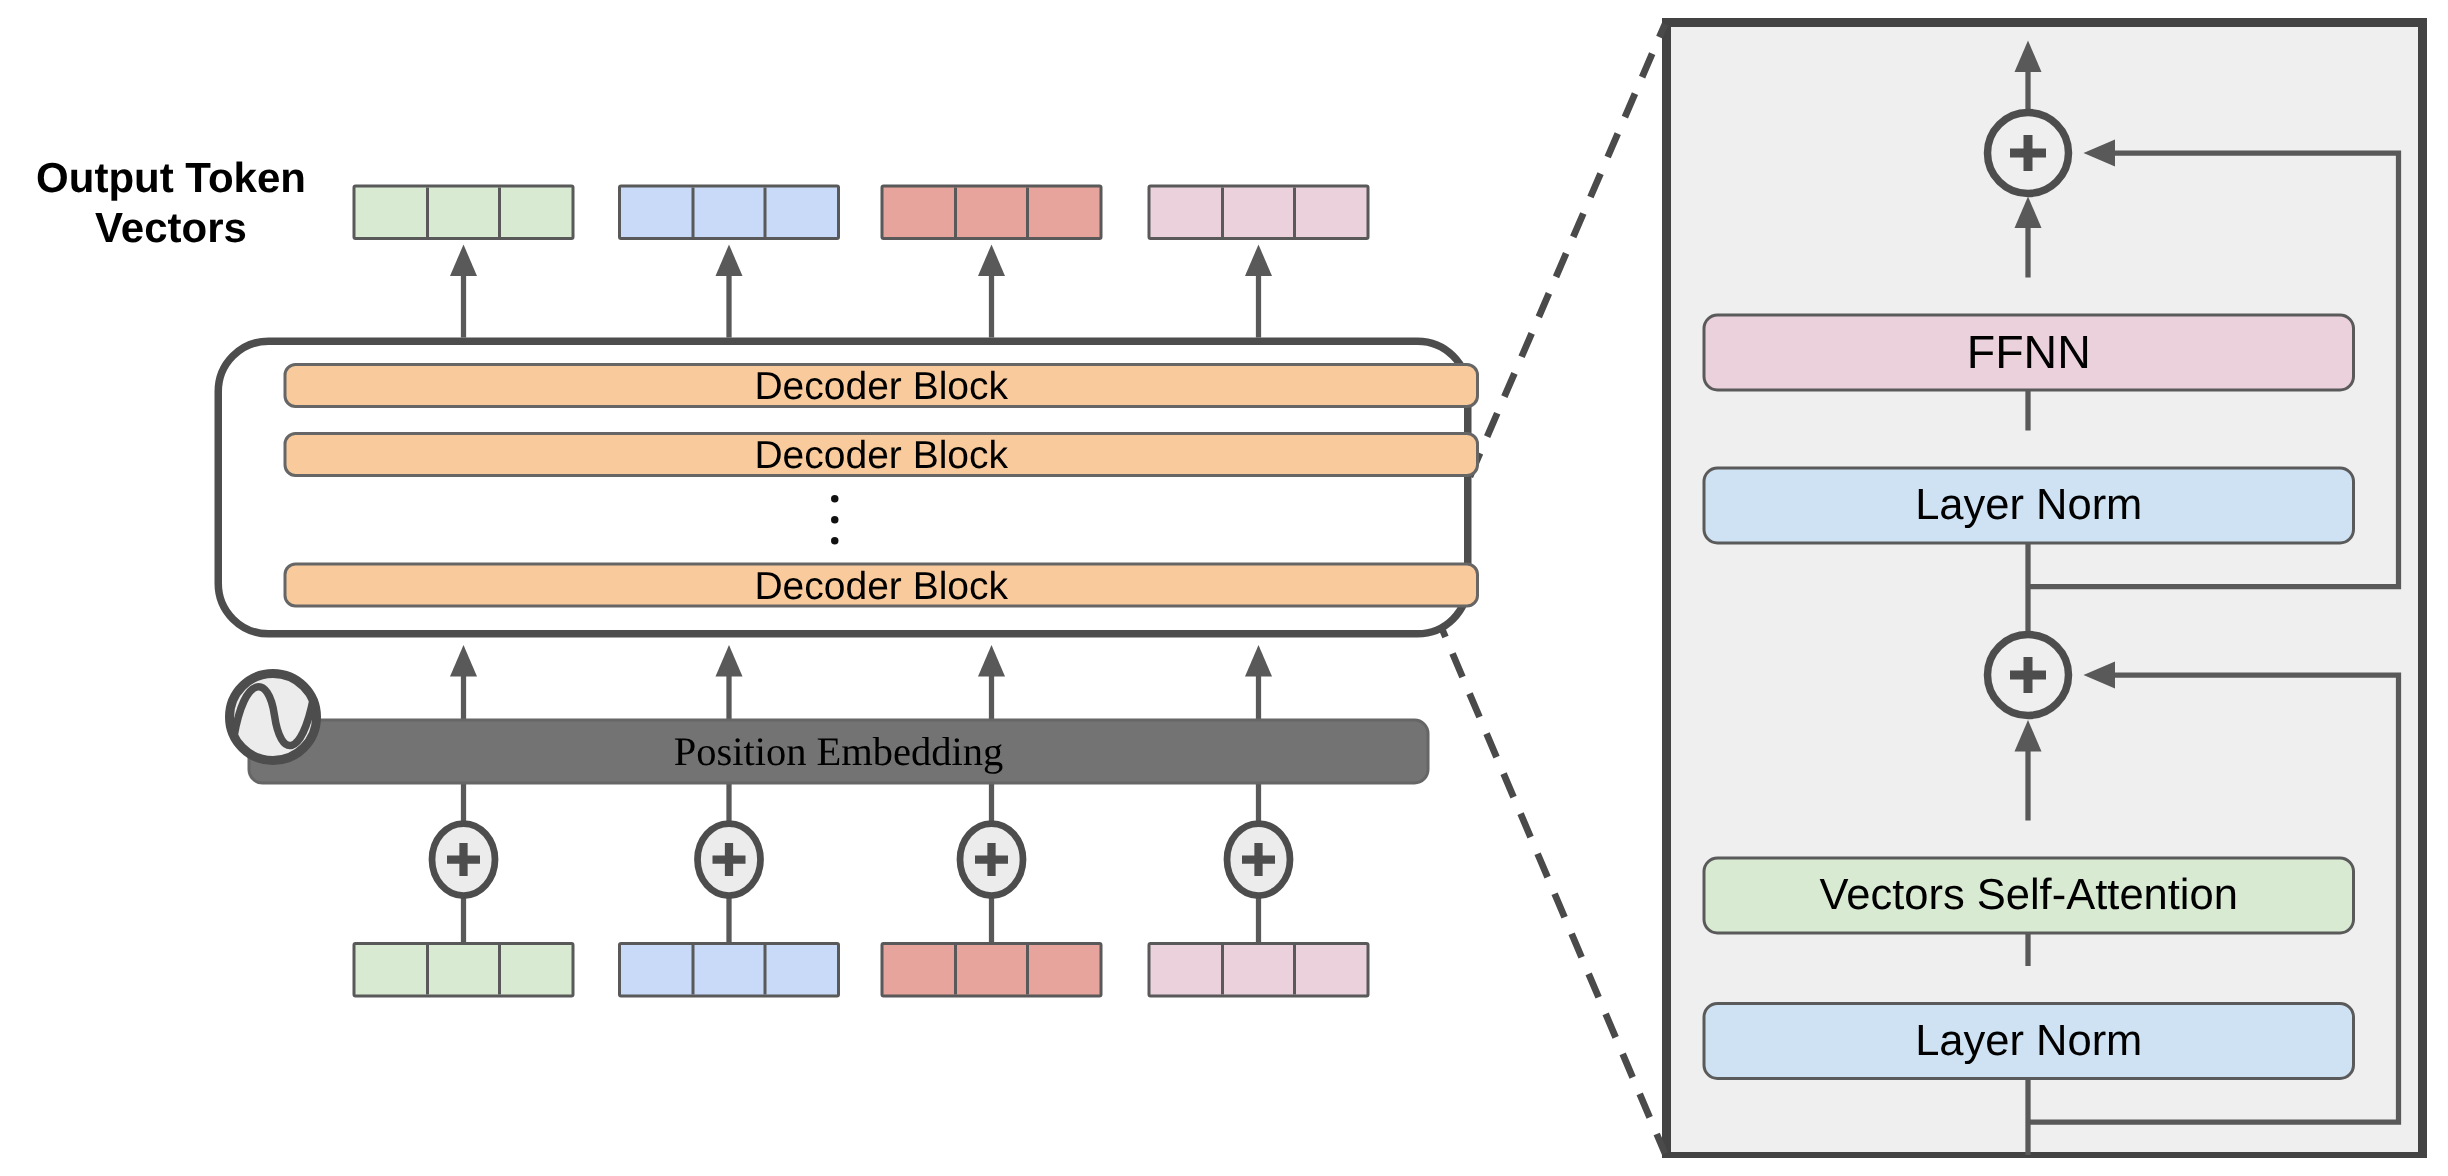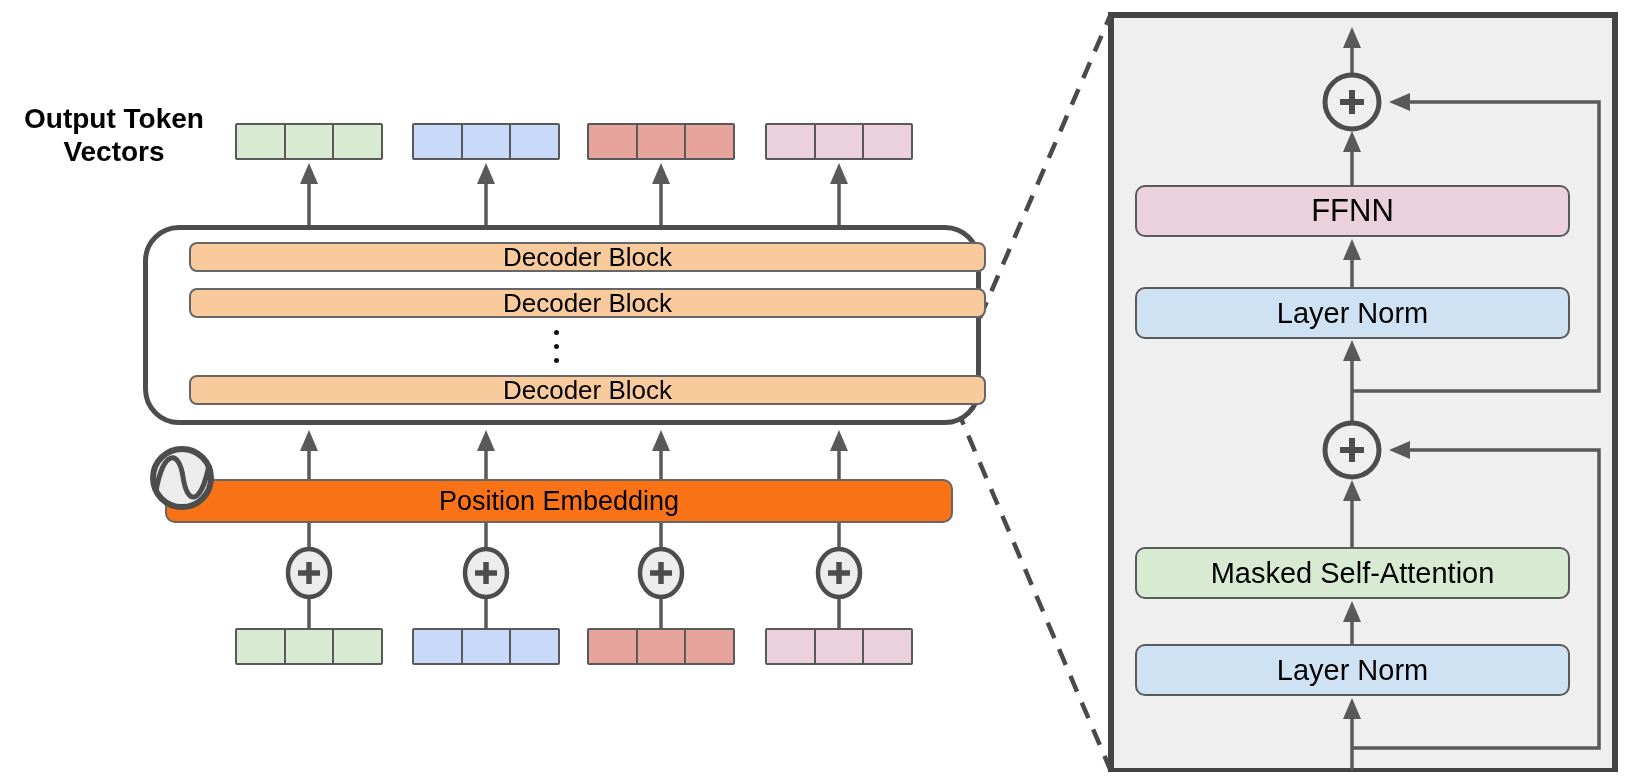--- a/index.html
+++ b/index.html
@@ -31,21 +31,21 @@
   .dots{position:absolute;left:554px;top:330px;display:flex;flex-direction:column;gap:9px;}
   .dots b{width:5px;height:5px;background:#111;border-radius:50%;}
 
   .pos-bar{position:absolute;left:165px;top:479px;width:788px;height:44px;
        border:2.5px solid #666;border-radius:10px;box-sizing:border-box;display:flex;
        align-items:center;justify-content:center;font-size:27px;color:#000;}
 
   
   .pbox{position:absolute;left:1135px;width:435px;height:52px;border:2.5px solid #5a5a5a;
         border-radius:10px;box-sizing:border-box;display:flex;align-items:center;
-        justify-content:center;font-size:29px;color:#000;}
+        justify-content:center;font-size:29px;color:#000;margin-top:24px;}
   .pbox.ffnn{font-size:31px;}
 </style>
 </head>
 <body>
 
 <div class="canvas">
 
   <div class="panel z0"></div>
 
   <svg class="z1" width="1632" height="784" viewBox="0 0 1632 784">
@@ -117,21 +117,21 @@
   <div class="decoder-container z2"></div>
   <div class="bar z2" style="top: 242px; background-color: rgb(249, 203, 156);">Decoder Block</div>
   <div class="bar z2" style="top: 288px; background-color: rgb(249, 203, 156);">Decoder Block</div>
   <div class="dots z2">
       <b></b>
       <b></b>
       <b></b>
     </div>
   <div class="bar z2" style="top: 375px; background-color: rgb(249, 203, 156);">Decoder Block</div>
 
-  <div class="pos-bar z2" style="background-color: #f97316;">Position Embedding</div>
+  <div class="pos-bar z2" style="background-color: #737373; font-family: Liberation Serif, serif;">Position Embedding</div>
 
   <div class="token z2" style="left: 235px; top: 628px; background-color: rgb(217, 234, 211);">
       <i></i>
       <i></i>
       <i></i>
     </div>
   <div class="token z2" style="left: 412px; top: 628px; background-color: rgb(201, 218, 248);">
       <i></i>
       <i></i>
       <i></i>
@@ -143,21 +143,21 @@
     </div>
   <div class="token z2" style="left: 765px; top: 628px; background-color: rgb(234, 209, 220);">
       <i></i>
       <i></i>
       <i></i>
     </div>
 
 
   <div class="pbox ffnn z2" style="top: 185px; background-color: rgb(234, 209, 220);">FFNN</div>
   <div class="pbox z2" style="top: 287px; background-color: rgb(207, 226, 243);">Layer Norm</div>
-  <div class="pbox z2" style="top: 547px; background-color: rgb(217, 234, 211);">Masked Self-Attention</div>
+  <div class="pbox z2" style="top: 547px; background-color: rgb(217, 234, 211);">Vectors Self-Attention</div>
   <div class="pbox z2" style="top: 644px; background-color: rgb(207, 226, 243);">Layer Norm</div>
 
   <svg class="z3" width="1632" height="784" viewBox="0 0 1632 784">
 
     <g>
       <circle cx="182" cy="478" r="29" fill="#ececec" stroke="#4d4d4d" stroke-width="6"></circle>
       <path d="M156,491 C163,450 179,449 183,477 C187,505 201,506 209,465" fill="none" stroke="#4d4d4d" stroke-width="5"></path>
     </g>
 
     <g fill="#ececec" stroke="#4d4d4d" stroke-width="4.5">

